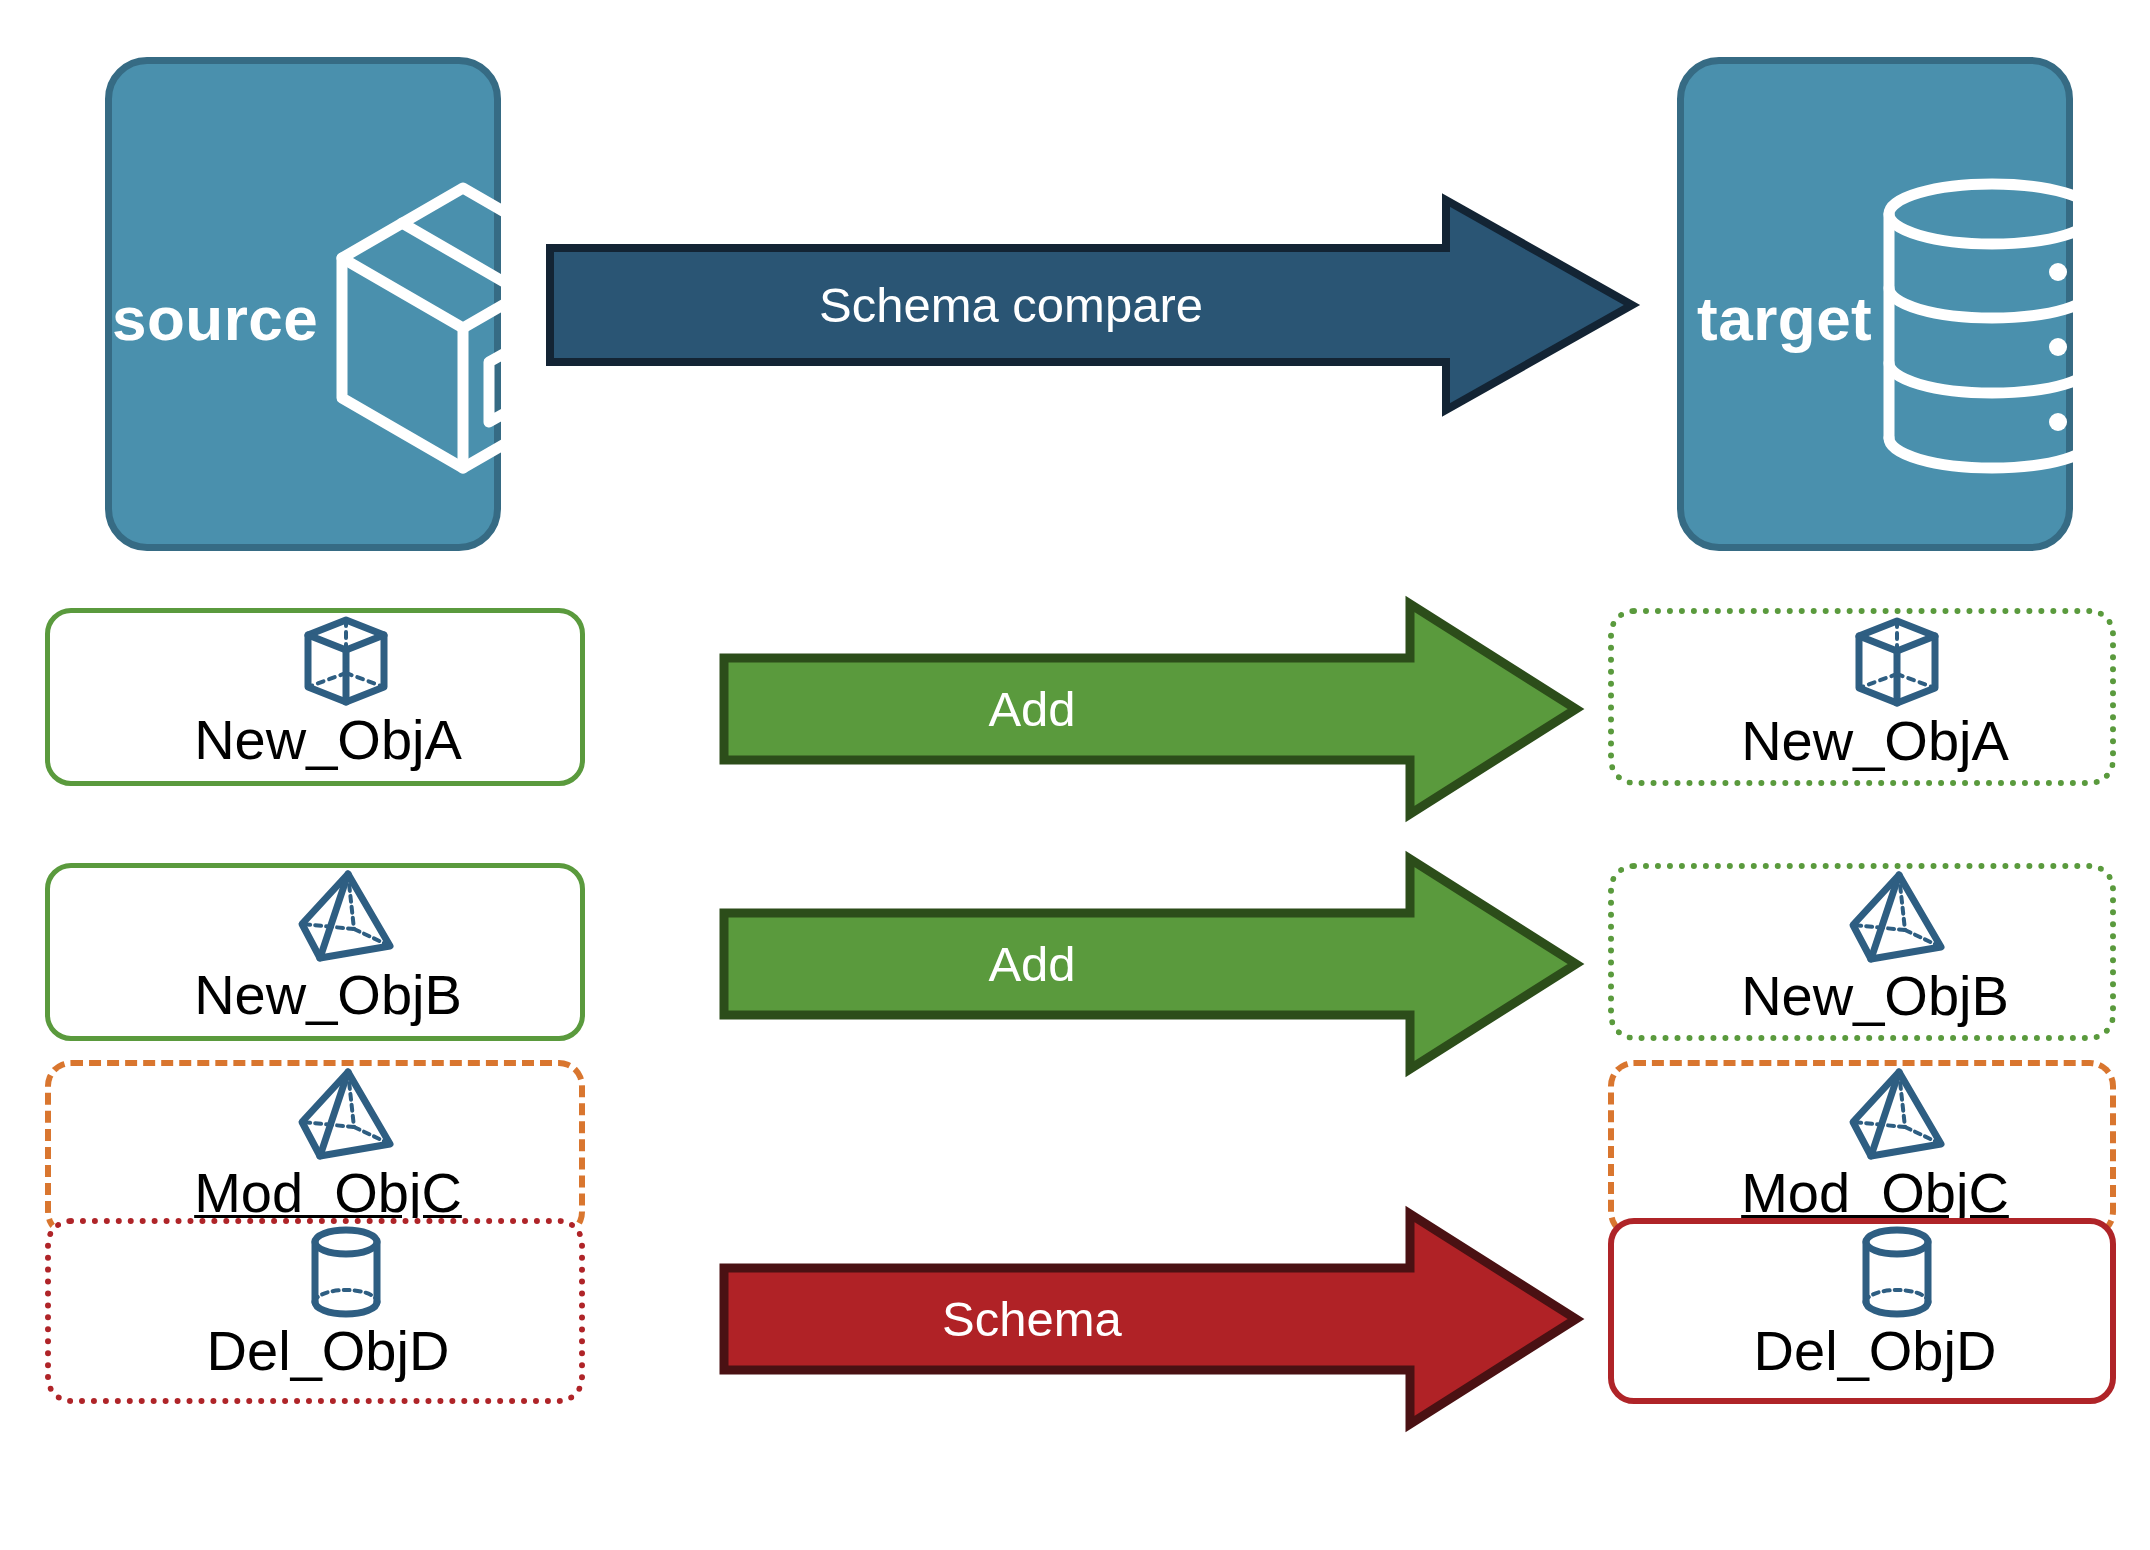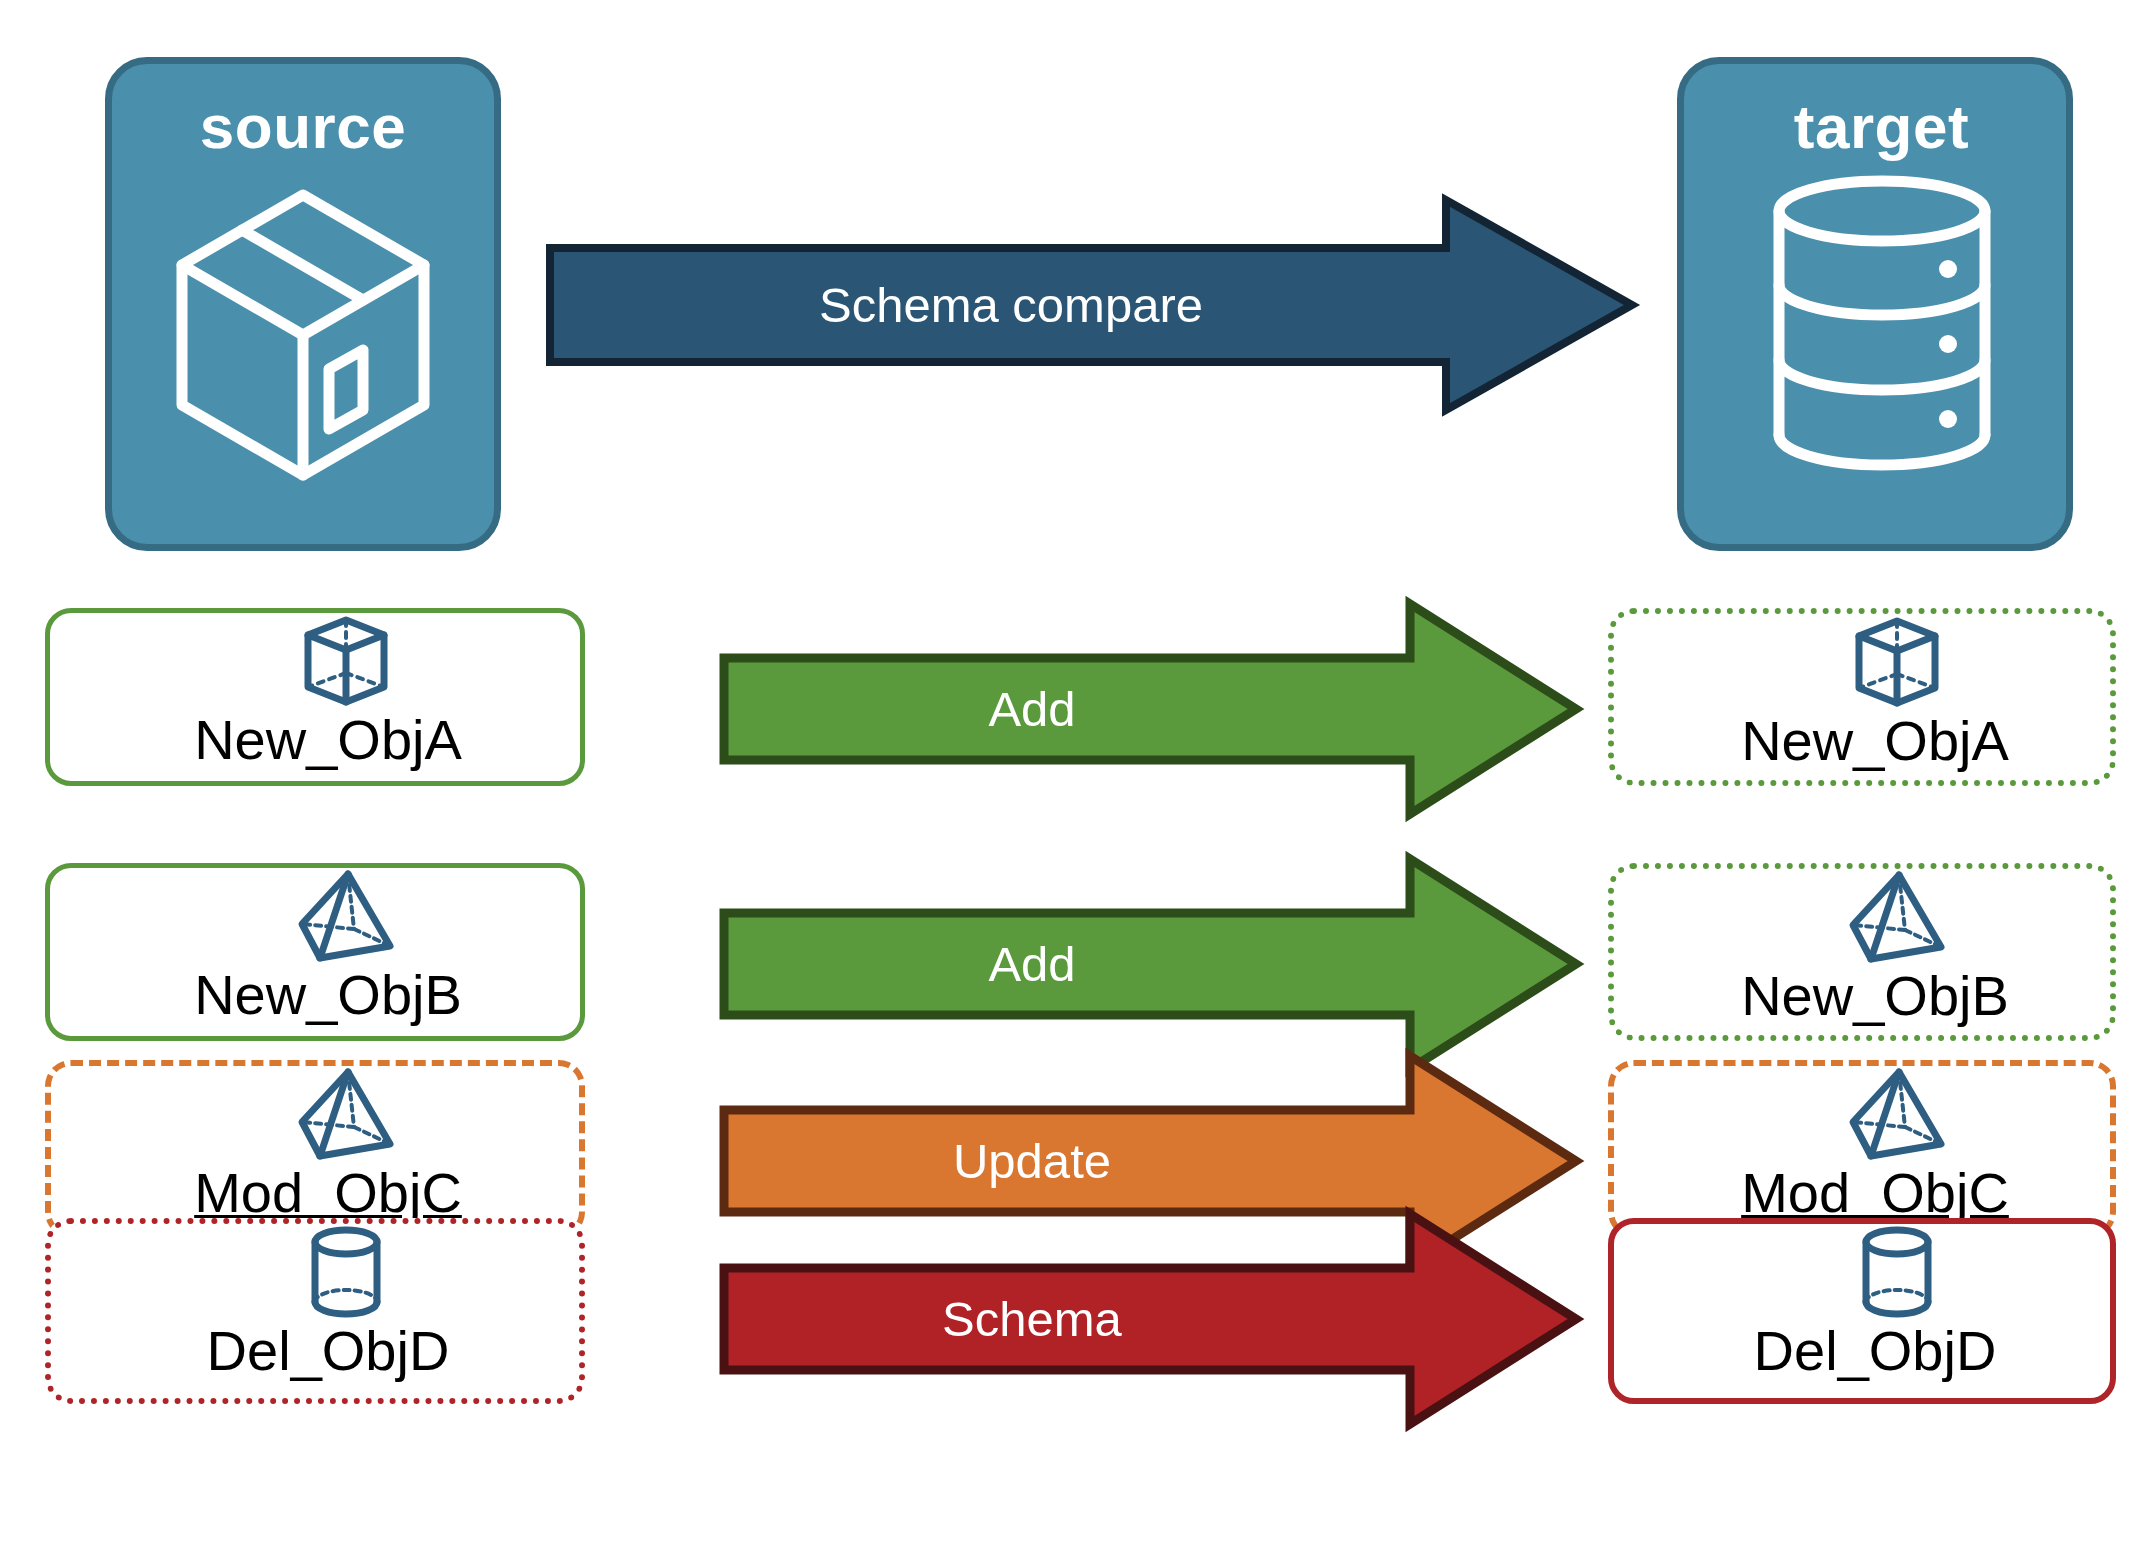--- a/index.html
+++ b/index.html
@@ -18,21 +18,21 @@
   
   .endpoint-card {
     position: absolute;
     width: 396px;
     height: 494px;
     background: #4A90AD;
     border: 7px solid #366B84;
     border-radius: 42px;
     box-sizing: border-box;
     display: flex;
-    flex-direction: column;
+    flex-direction: row;
     align-items: center;
     padding-top: 30px;
   }
   #source-card { left: 105px; top: 57px; }
   #target-card { left: 1677px; top: 57px; padding-left: 13px; }
 
   .endpoint-title {
     font-size: 62px;
     font-weight: bold;
     color: #ffffff;
@@ -285,26 +285,20 @@
         <g fill="none" stroke="#2E5E82" stroke-width="4" stroke-dasharray="6 5" stroke-linecap="round">
           <path d="M52 8 L58 63"></path>
           <path d="M58 63 L6 58"></path>
           <path d="M58 63 L94 80"></path>
         </g>
       </svg>
     </div>
     <div class="obj-label">Mod_ObjC</div>
   </div>
 
-  <div class="action-arrow">
-    <svg width="860" height="218" viewBox="0 0 860 218">
-      <polygon points="4,58 690,58 690,4 856,109 690,214 690,160 4,160" fill="#D9762F" stroke="#5C2A10" stroke-width="9" stroke-linejoin="miter"></polygon>
-    </svg>
-    <div class="action-label">Update</div>
-  </div>
 
   <div class="obj-card tgt bd-orange-dash">
     <div class="obj-icon">
       <svg width="100" height="100" viewBox="0 0 100 100">
         <g fill="none" stroke="#2E5E82" stroke-width="7" stroke-linejoin="round" stroke-linecap="round">
           <path d="M52 8 L94 80 L24 92 L6 58 Z"></path>
           <path d="M52 8 L24 92"></path>
         </g>
         <g fill="none" stroke="#2E5E82" stroke-width="4" stroke-dasharray="6 5" stroke-linecap="round">
           <path d="M52 8 L58 63"></path>

